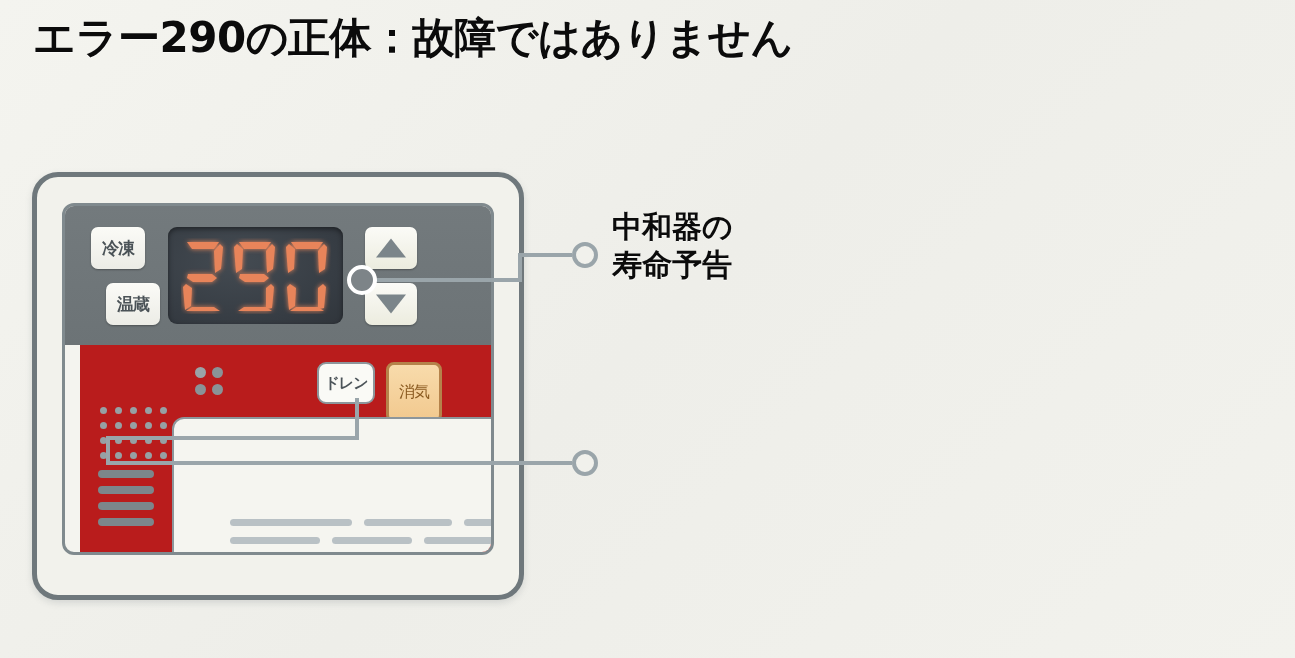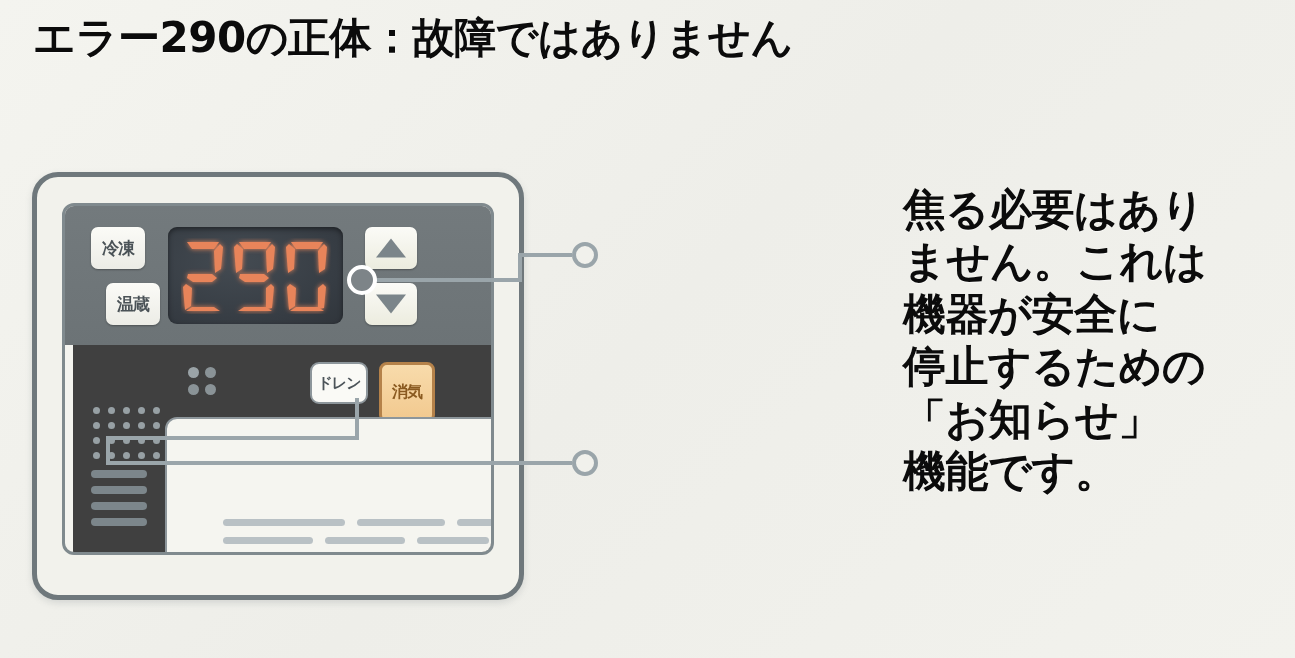--- a/index.html
+++ b/index.html
@@ -12,20 +12,21 @@
     overflow: hidden;
     background: #f1f1ec;
     font-family: "DejaVu Sans", "Liberation Sans", sans-serif;
   }
 
   #slide {
     position: relative;
     width: 1295px;
     height: 658px;
     background: linear-gradient(135deg, #f4f4ef 0%, #eeeee9 50%, #f2f2ed 100%);
+    text-align: center;
   }
 
   
   #title {
     position: absolute;
     left: 33px;
     top: 10px;
     font-size: 42px;
     font-weight: bold;
     color: #0b0b0b;
@@ -135,25 +136,25 @@
   }
   .tri-down {
     border-left: 15px solid transparent;
     border-right: 15px solid transparent;
     border-top: 19px solid #7b858a;
   }
 
   
   #lower-body {
     position: absolute;
-    left: 8px;
+    left: 15px;
     top: 139px;
     width: 100%;
     height: 213px;
-    background: #404040;
+    background: #b91c1c;
   }
 
   
   #indicator-dots {
     position: absolute;
     left: 115px;
     top: 22px;
     width: 28px;
     height: 28px;
   }
@@ -226,21 +227,21 @@
     top: 17px;
     width: 56px;
     height: 61px;
     border: 3px solid #b5824a;
     border-radius: 8px;
     background: linear-gradient(180deg, #f8dbab 0%, #f2c98f 100%);
     display: flex;
     align-items: center;
     justify-content: center;
     font-size: 16px;
-    font-weight: bold;
+    font-weight: normal;
     color: #8a5a20;
     letter-spacing: -1px;
     box-sizing: border-box;
   }
 
   
   #inset-panel {
     position: absolute;
     left: 92px;
     top: 72px;
@@ -422,21 +423,17 @@
   <svg id="connectors">
 
     <path d="M 362 280 L 520 280 L 520 255 L 572 255" stroke="#9aa5aa" stroke-width="4" fill="none"></path>
     <circle cx="362" cy="280" r="13" fill="#7d8488" stroke="#ffffff" stroke-width="4"></circle>
     <circle cx="585" cy="255" r="11" fill="#f1f1ec" stroke="#9aa5aa" stroke-width="4"></circle>
 
     <path d="M 357 398 L 357 438 L 108 438 L 108 463 L 572 463" stroke="#9aa5aa" stroke-width="4" fill="none"></path>
     <circle cx="585" cy="463" r="11" fill="#f1f1ec" stroke="#9aa5aa" stroke-width="4"></circle>
   </svg>
 
-
-  <div id="paragraph">焦る必要はあり
-ません。これは
-機器が安全に
-停止するための
-「お知らせ」
-機能です。</div>
+  <div class="callout-text" id="callout1-text">中和器の
+寿命予告</div>
+
 
 </div>
 
 </body></html>

